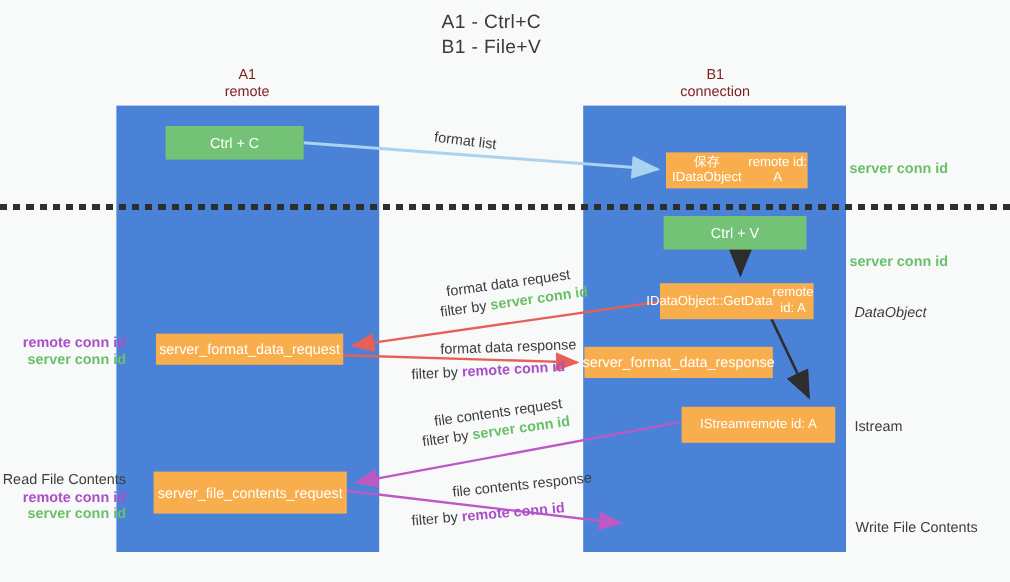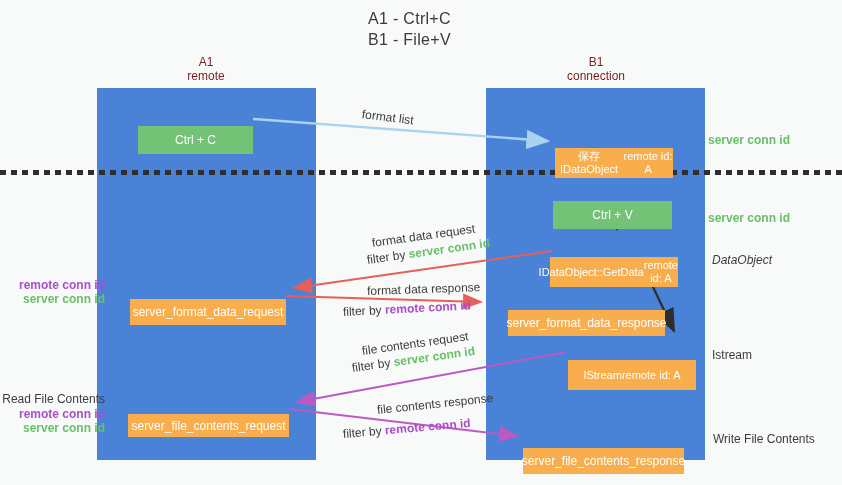--- a/index.html
+++ b/index.html
@@ -26,21 +26,21 @@
   .col{
     position:absolute;top:88px;width:219px;height:372px;
     background:#4a82d8;
   }
   .dashes{
     position:absolute;left:0;top:170px;width:842px;height:5px;
     background:repeating-linear-gradient(90deg,#2e2e2e 0 6px,rgba(0,0,0,0) 6px 11px);
   }
   .node{
     position:absolute;display:flex;align-items:center;justify-content:center;
-    color:#fff;text-align:center;margin-top:21px;
+    color:#fff;text-align:center;
   }
   .green-node{background:#74c276;font-size:12px;}
   .orange-node{background:#f9ae4d;}
   .orange-node.two-line{font-size:11px;line-height:13px;flex-direction:row;}
   .orange-node.one-line{font-size:12px;}
   .side-label{position:absolute;font-size:12px;color:#3c3c3c;white-space:nowrap;}
   .side-label.right-align{text-align:right;}
   .key-green{color:#6abf69;font-weight:bold;}
   .key-purple{color:#ab4fc9;font-weight:bold;}
   .msg-label{
@@ -106,30 +106,29 @@
 
   <div class="node green-node" style="left:553px;top:180px;width:119px;height:28px;">Ctrl + V</div>
 
   <div class="node orange-node two-line" style="left:550px;top:236px;width:128px;height:30px;justify-content:flex-end;">
     <div>IDataObject::GetData</div>
     <div>remote id: A</div>
   </div>
 
   <div class="node orange-node one-line" style="left:130px;top:278px;width:156px;height:26px;">server_format_data_request</div>
 
-  <div class="node orange-node one-line" style="left:508px;top:289px;width:157px;height:26px;">server_format_data_response</div>
+  <div class="node orange-node one-line" style="left:487px;top:289px;width:157px;height:26px;">server_format_data_response</div>
 
   <div class="node orange-node two-line" style="left:568px;top:339px;width:128px;height:30px;">
     <div>IStream</div>
     <div>remote id: A</div>
   </div>
 
-  <div class="node orange-node one-line" style="left:128px;top:393px;width:161px;height:23px;">server_file_contents_request</div>
+  <div class="node orange-node one-line" style="left:128px;top:393px;width:161px;height:35px;">server_file_contents_request</div>
 
-  <div class="node orange-node one-line" style="left:523px;top:427px;width:161px;height:26px;">server_file_contents_response</div>
 
   <div class="msg-label" style="left:362px;top:107px;transform:rotate(7deg);">format list</div>
 
   <div class="msg-label" style="left:372px;top:236px;transform:rotate(-8deg);">format data request</div>
   <div class="msg-label" style="left:367px;top:253px;transform:rotate(-8deg);">
     <span>filter by</span>
     <span class="key-green">server conn id</span>
   </div>
 
   <div class="msg-label" style="left:367px;top:284px;transform:rotate(-2deg);">format data response</div>

